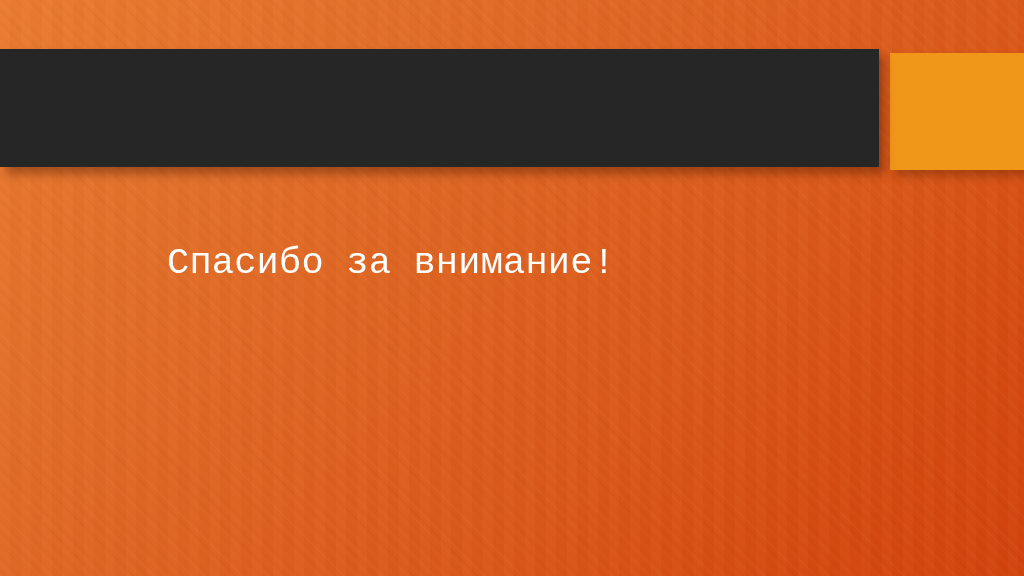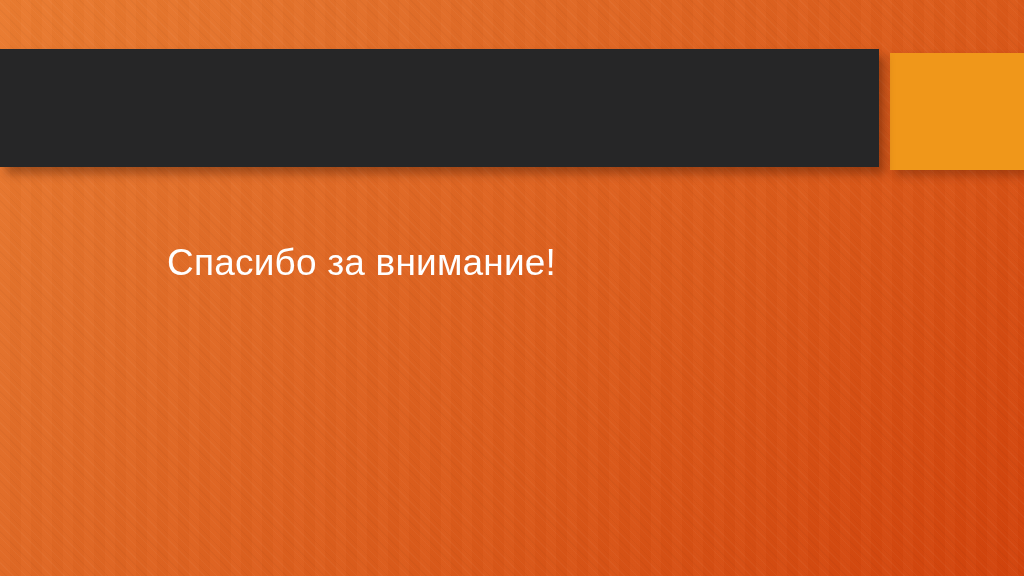--- a/index.html
+++ b/index.html
@@ -6,21 +6,21 @@
     margin: 0;
     padding: 0;
     background: #000;
   }
 
   #slide {
     position: relative;
     width: 1024px;
     height: 576px;
     overflow: hidden;
-    font-family: Liberation Sans, sans-serif;
+    font-family: Liberation Mono, monospace;
     
     background:
       linear-gradient(135deg,
         #ea7b30 0%,
         #e3702a 22%,
         #df6522 42%,
         #db5a1a 62%,
         #d64d12 82%,
         #d2430c 100%);
   }

